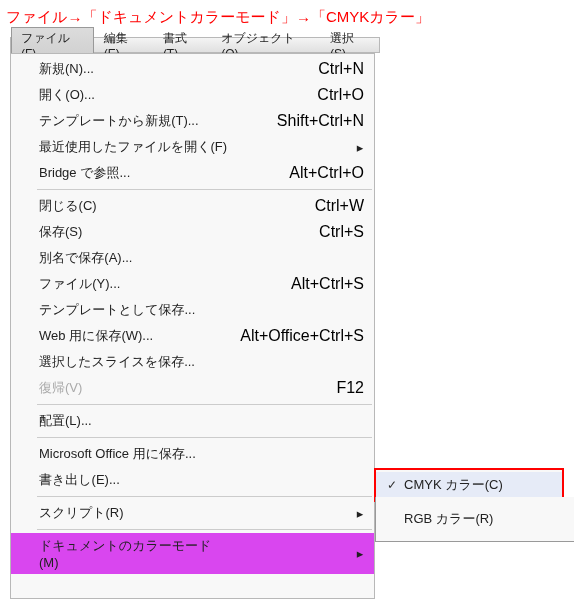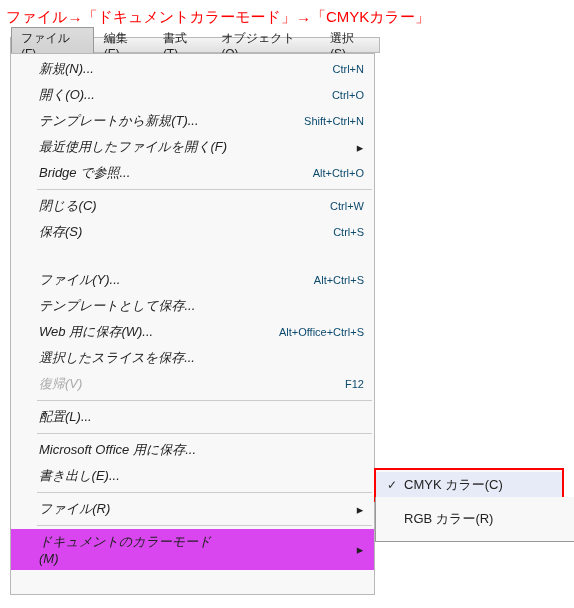--- a/index.html
+++ b/index.html
@@ -46,22 +46,22 @@
   .menu-row {
     display: flex;
     align-items: center;
     padding: 4px 10px 4px 28px;
     min-height: 22px;
     position: relative;
   }
   .menu-row.highlight {
     background: #d946ef;
   }
-  .menu-label { flex: 1; font-style: italic; }
-  .menu-short { text-align: right; min-width: 120px; font-size: 11px; color:#0c4a6e;}
+  .menu-label { flex: 1; }
+  .menu-short { text-align: right; min-width: 120px; font-size: 16px; color:#000000;}
   .menu-arrow { margin-left: 8px; width: 8px; text-align:center; }
   .separator {
     border-top: 1px solid #cccccc;
     margin: 3px 2px 3px 26px;
   }
   .disabled { color: #aaaaaa; }
   .submenu {
     position: absolute;
     left: 375px;
     top: 469px;
@@ -135,20 +135,21 @@
 
   <div class="menu-row">
     <span class="menu-label">閉じる(C)</span>
     <span class="menu-short">Ctrl+W</span>
   </div>
   <div class="menu-row">
     <span class="menu-label">保存(S)</span>
     <span class="menu-short">Ctrl+S</span>
   </div>
   <div class="menu-row">
+    <span class="menu-label">別名で保存(A)...</span>
   </div>
   <div class="menu-row">
     <span class="menu-label">ファイル(Y)...</span>
     <span class="menu-short">Alt+Ctrl+S</span>
   </div>
   <div class="menu-row">
     <span class="menu-label">テンプレートとして保存...</span>
     <span class="menu-short"></span>
   </div>
   <div class="menu-row">
@@ -178,21 +179,21 @@
     <span class="menu-short"></span>
   </div>
   <div class="menu-row">
     <span class="menu-label">書き出し(E)...</span>
     <span class="menu-short"></span>
   </div>
 
   <div class="separator"></div>
 
   <div class="menu-row">
-    <span class="menu-label">ファイル(R)</span>
+    <span class="menu-label">スクリプト(R)</span>
     <span class="menu-short"></span>
     <span class="menu-arrow">▸</span>
   </div>
 
   <div class="separator"></div>
 
   <div class="menu-row highlight">
     <span class="menu-label">ドキュメントのカラーモード(M)</span>
     <span class="menu-short"></span>
     <span class="menu-arrow">▸</span>

